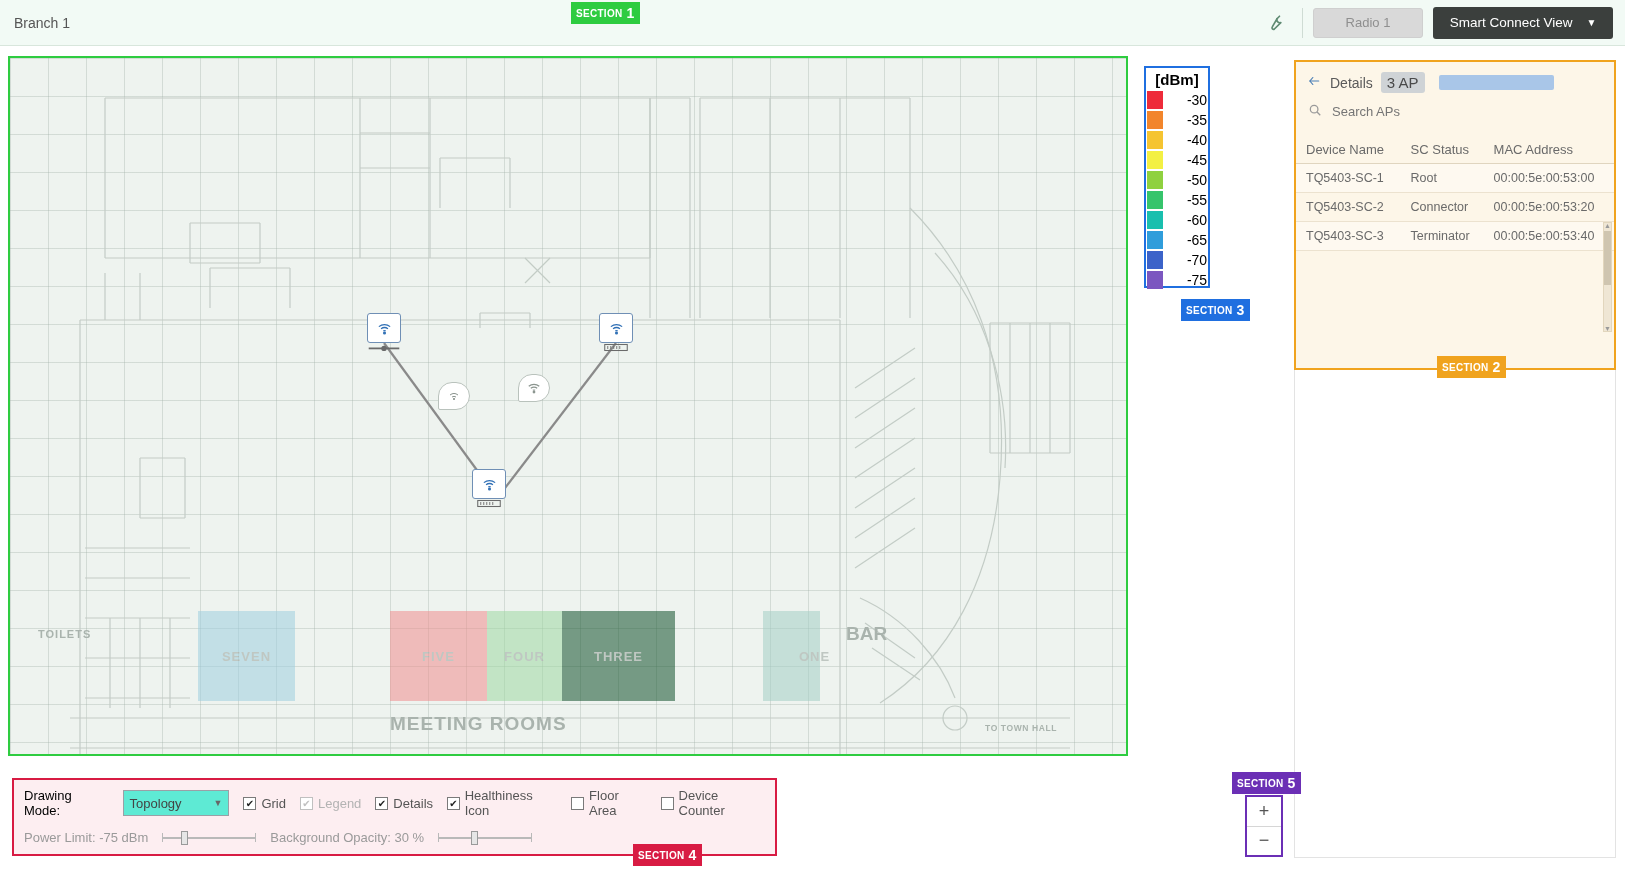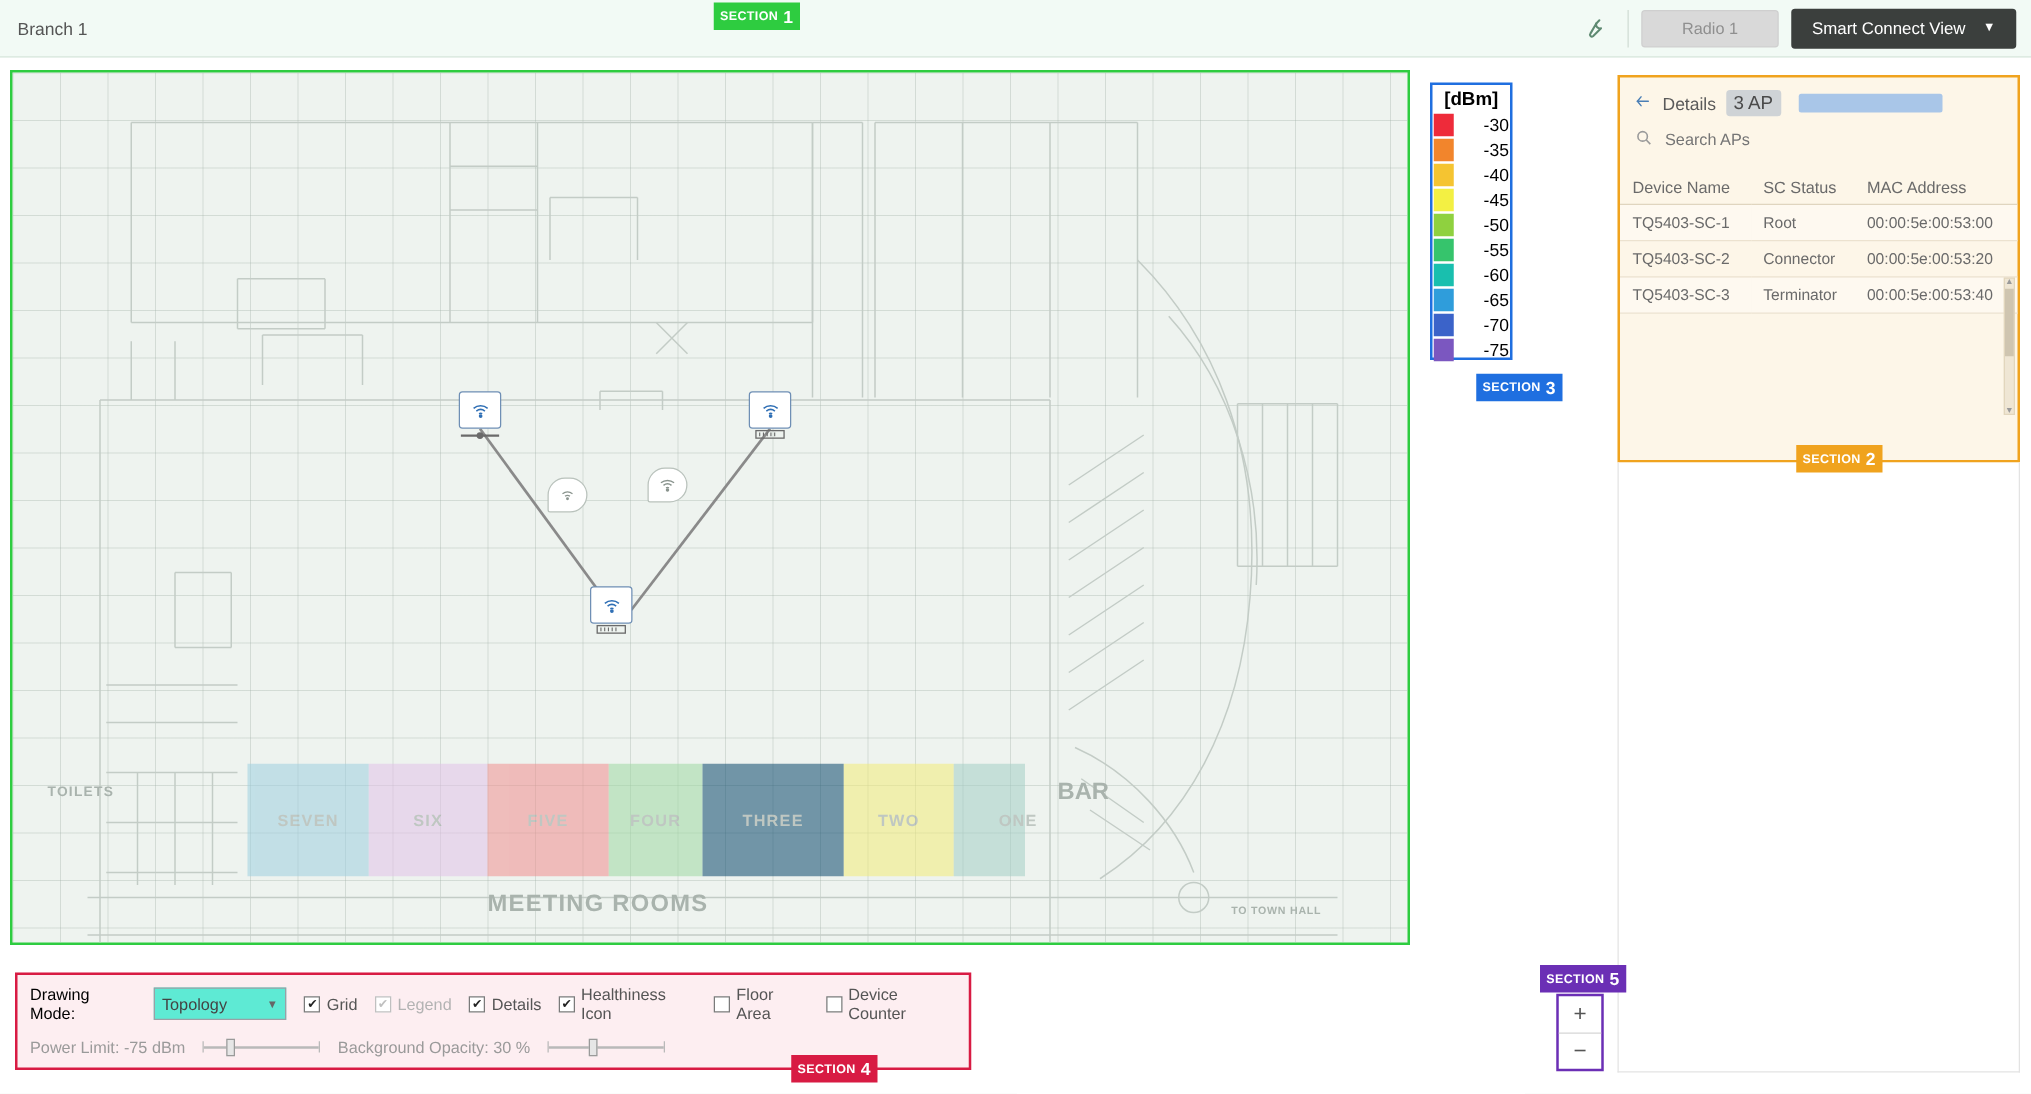--- a/index.html
+++ b/index.html
@@ -233,34 +233,28 @@
       <path d="M130 400 L175 400 M130 400 L130 460 M175 400 L175 460 M130 460 L175 460"></path>
       <path d="M430 100 L500 100 M430 100 L430 150 M500 100 L500 150"></path>
       <path d="M515 200 L540 225 M515 225 L540 200"></path>
       <path d="M470 255 L520 255 M470 255 L470 270 M520 255 L520 270"></path>
     </g>
   </svg>
 
   <div class="room" style="left:188px;width:97px;background:#9fcfe0;">
     <span>SEVEN</span>
   </div>
-  <div class="room" style="left:285px;width:95px;background:#e3c2e8;">
-    <span>SIX</span>
-  </div>
   <div class="room" style="left:380px;width:97px;background:#f08f8f;">
     <span>FIVE</span>
   </div>
   <div class="room" style="left:477px;width:75px;background:#9fd9a3;">
     <span>FOUR</span>
   </div>
-  <div class="room" style="left:552px;width:113px;background:#0c4a6e;">
+  <div class="room" style="left:552px;width:113px;background:#14532d;">
     <span>THREE</span>
-  </div>
-  <div class="room" style="left:665px;width:88px;background:#f2ec7a;">
-    <span>TWO</span>
   </div>
   <div class="room" style="left:753px;width:57px;background:#a4cfc6;padding-left:46px;">
     <span>ONE</span>
   </div>
 
   <div class="meeting-label">MEETING ROOMS</div>
   <div class="bar-label">BAR</div>
   <div class="toilets-label">TOILETS</div>
   <div class="townhall-label">TO TOWN HALL</div>
 

